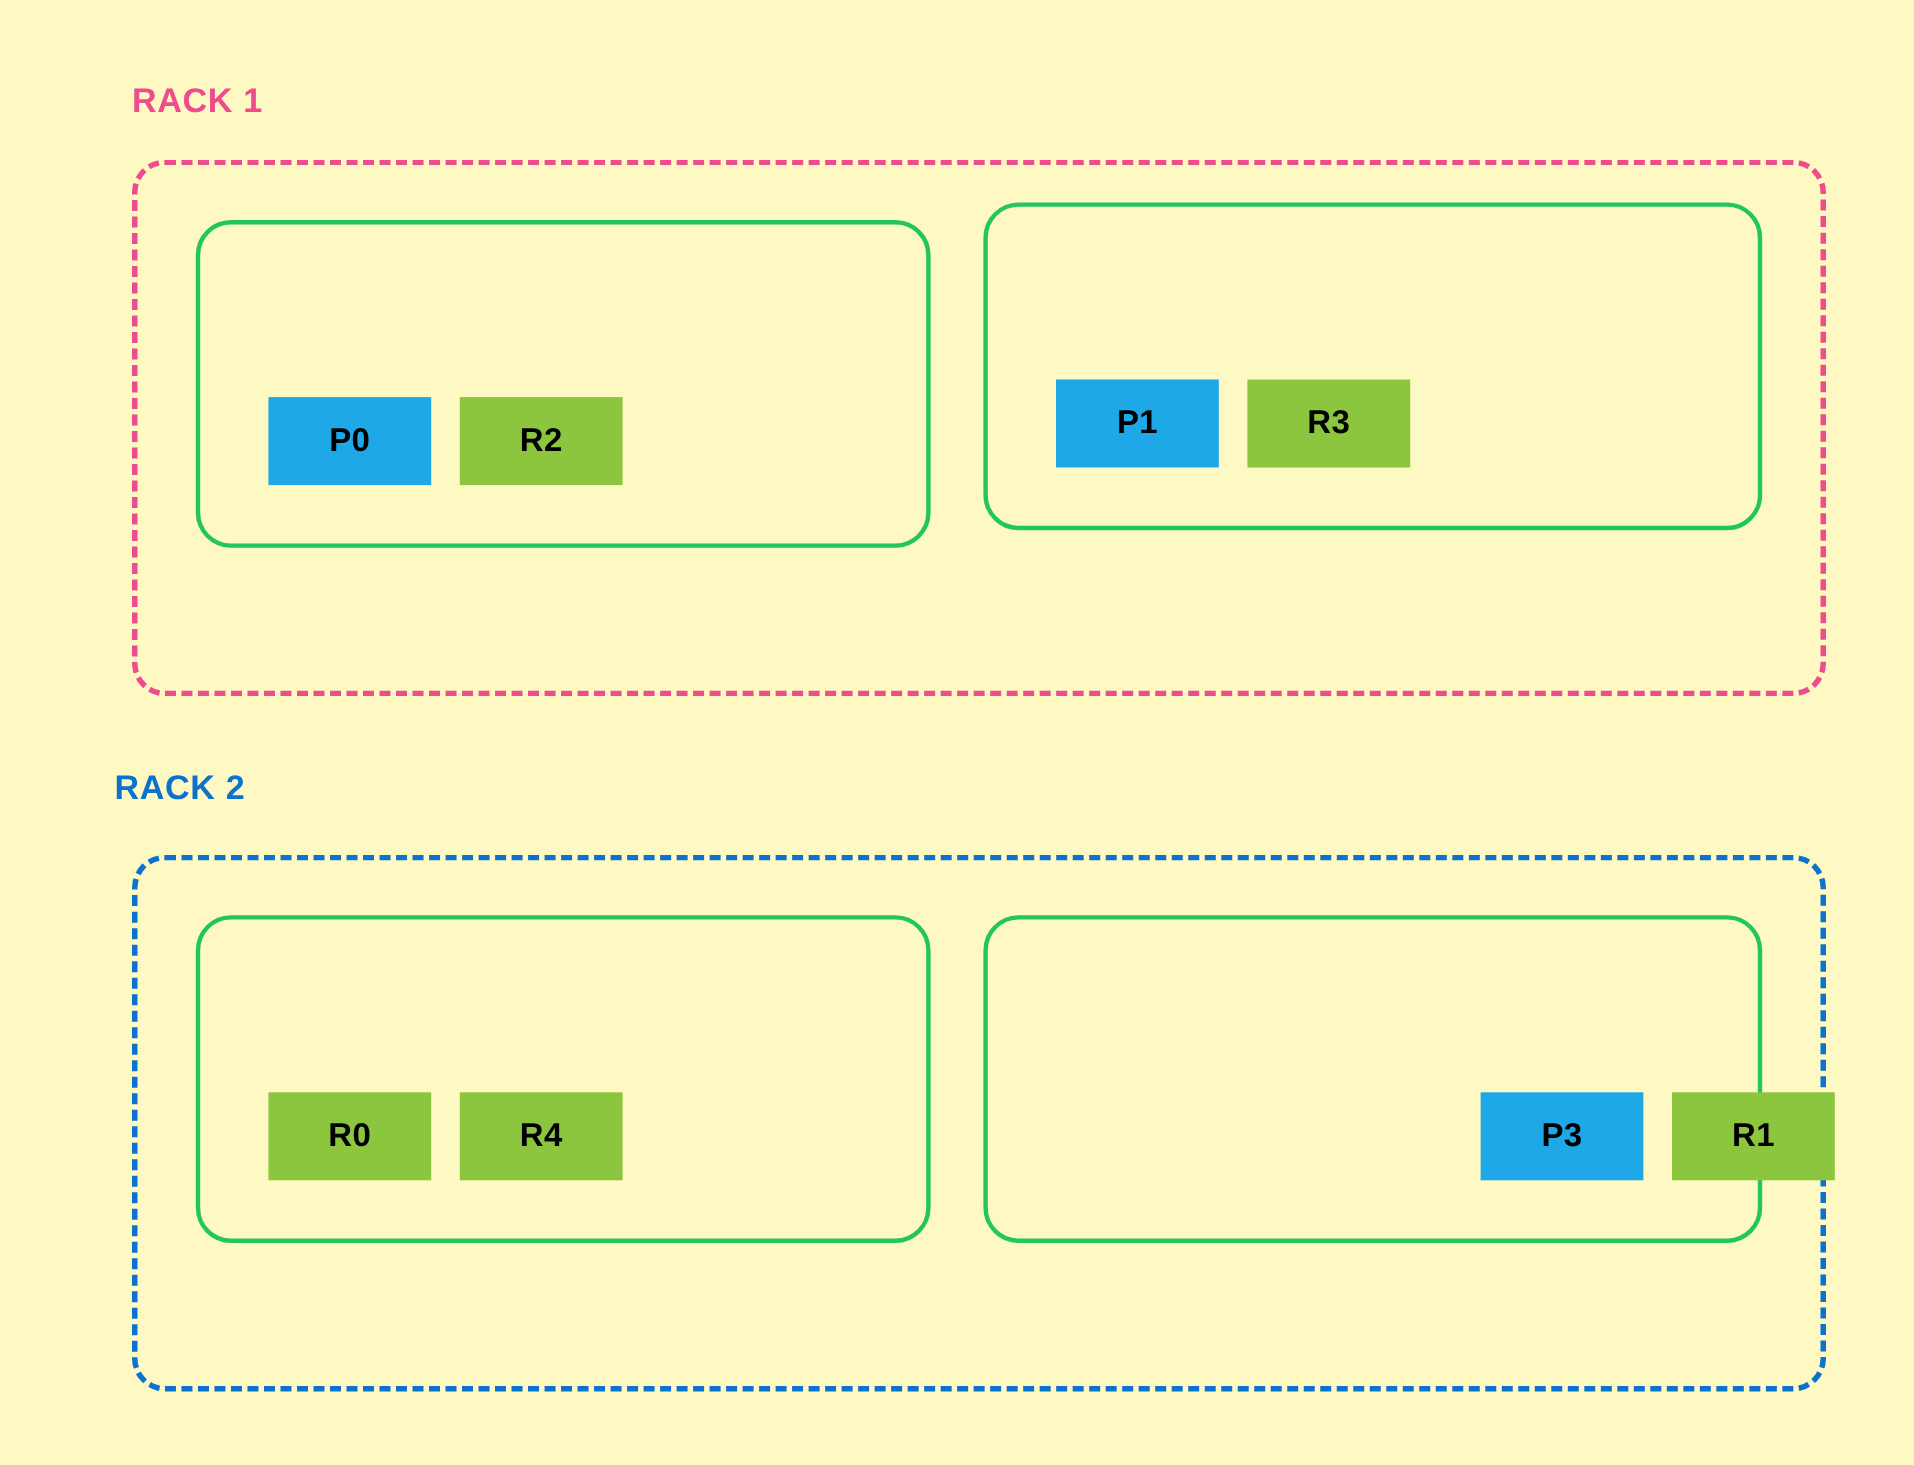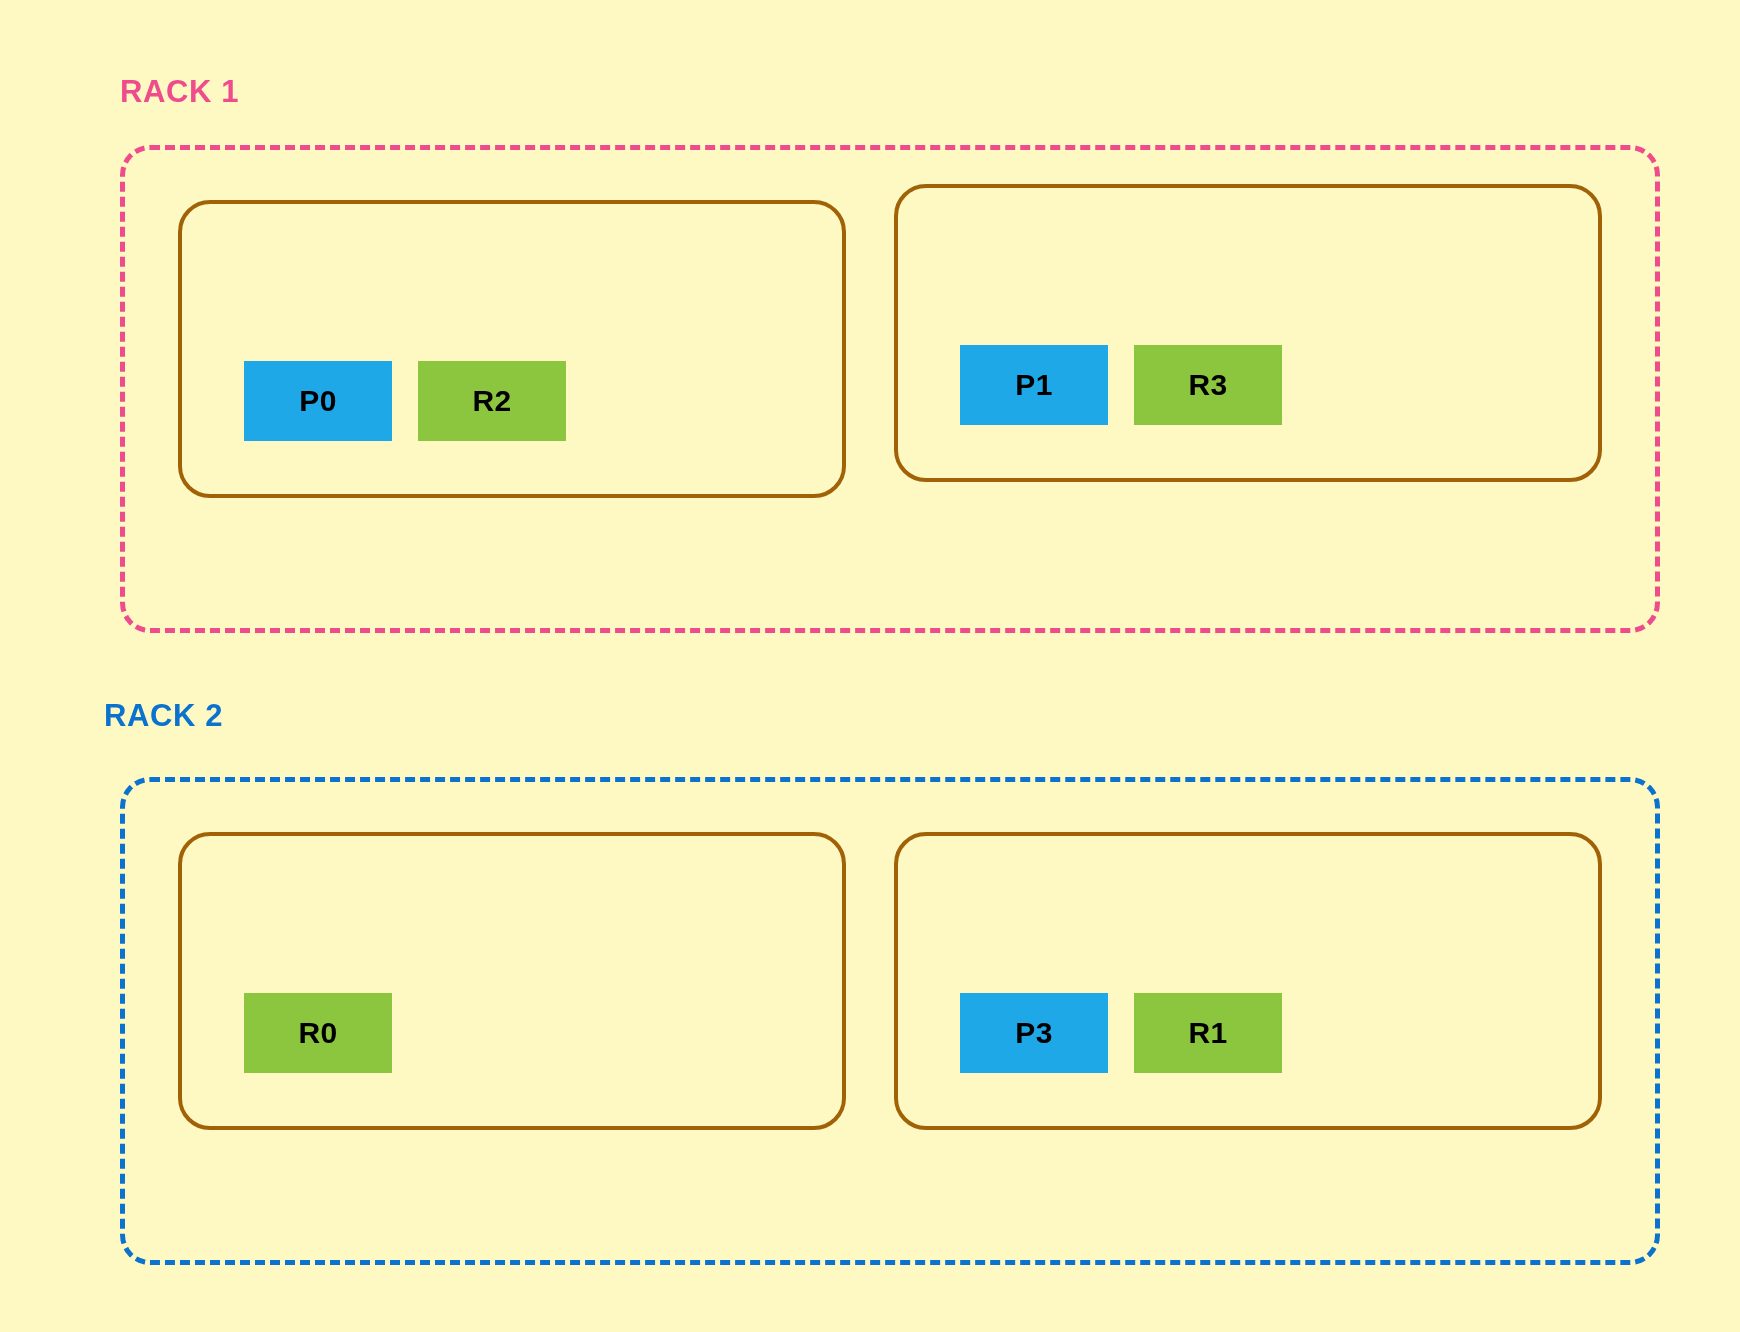--- a/index.html
+++ b/index.html
@@ -44,21 +44,21 @@
     border-style: dashed;
     border-width: 5px;
     border-radius: 30px;
     background: transparent;
   }
 
   
   .node-box {
     position: absolute;
     box-sizing: border-box;
-    border: 4px solid #a16207;
+    border: 4px solid #22c55e;
     border-radius: 32px;
     background: transparent;
   }
 
   .node-items {
     position: absolute;
     left: 0;
     bottom: 53px;
     display: flex;
     flex-direction: row;
@@ -112,24 +112,25 @@
 
   <div class="rack-group" style="left:0; top:632px; width:1740px; height:700px;">
 
     <div class="rack-label" style="left:104px; top:68px; color:#0b72ce;">RACK 2</div>
 
     <div class="rack-boundary" style="left:120px; top:145px; width:1540px; height:488px; border-color:#0b72ce;"></div>
 
     <div class="node-box" style="left:178px; top:200px; width:668px; height:298px;">
       <div class="node-items" style="width:668px;">
         <div class="chip replica">R0</div>
+        <div class="chip replica">R4</div>
       </div>
     </div>
 
     <div class="node-box" style="left:894px; top:200px; width:708px; height:298px;">
-      <div class="node-items" style="width:708px;">
+      <div class="node-items" style="width:708px;justify-content:flex-end;">
         <div class="chip partition">P3</div>
         <div class="chip replica">R1</div>
       </div>
     </div>
   </div>
 
 </div>
 
 </body></html>

